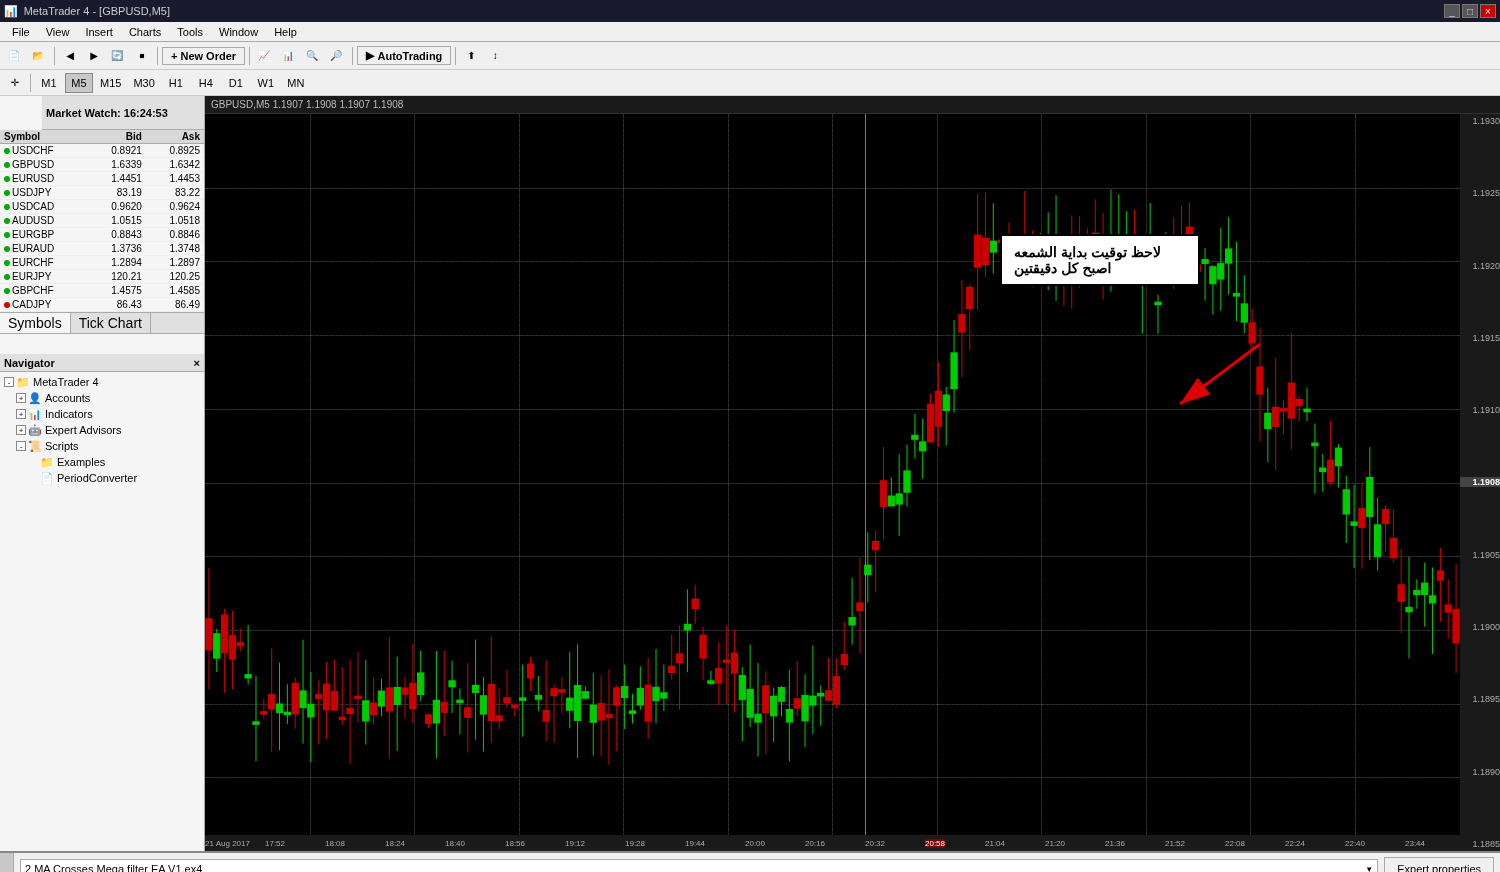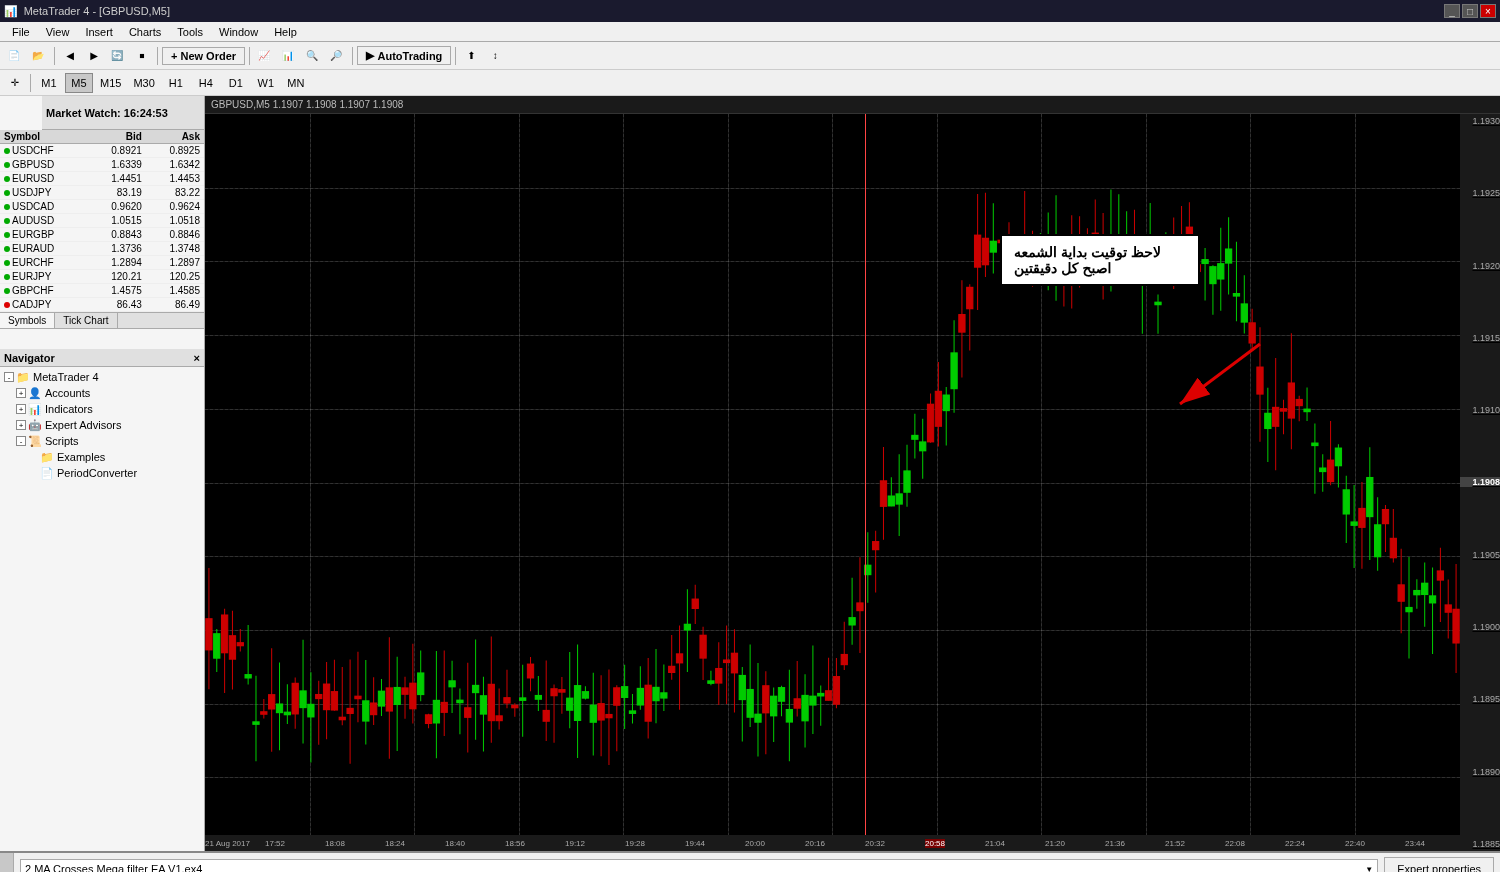--- a/index.html
+++ b/index.html
@@ -40,21 +40,21 @@
     .mw-table { width: 100%; border-collapse: collapse; }
     .mw-table th { background: #d8d8d8; font-size: 10px; font-weight: bold; padding: 1px 4px; text-align: right; border-bottom: 1px solid #aaa; }
     .mw-table th:first-child { text-align: left; }
     .mw-table td { font-size: 10px; padding: 1px 4px; text-align: right; border-bottom: 1px solid #eee; }
     .mw-table td:first-child { text-align: left; }
     .mw-table tr { cursor: default; }
     .dot { display: inline-block; width: 6px; height: 6px; border-radius: 50%; margin-right: 2px; }
     .dot-green { background: #00aa00; }
     .dot-red { background: #dd0000; }
     .mw-tabs { display: flex; background: #e0e0e0; border-top: 1px solid #aaa; }
-    .mw-tab { padding: 2px 8px; font-size: 10px; cursor: pointer; border-right: 1px solid #aaa; }
+    .mw-tab { padding: 2px 8px; font-size: 14px; cursor: pointer; border-right: 1px solid #aaa; }
     .mw-tab.active { background: #f5f5f5; }
 
     
     .navigator { flex: 1; overflow: hidden; display: flex; flex-direction: column; margin-top: 20px; }
     .nav-header { height: 18px; background: #e0e0e0; display: flex; align-items: center; justify-content: space-between; padding: 0 4px; font-weight: bold; font-size: 11px; border-bottom: 1px solid #aaa; }
     .nav-tree { flex: 1; overflow-y: auto; padding: 2px 0; }
     .tree-item { display: flex; align-items: center; padding: 1px 4px; cursor: pointer; }
     .tree-indent { width: 12px; flex-shrink: 0; }
     .tree-toggle { width: 10px; height: 10px; border: 1px solid #888; background: #fff; display: flex; align-items: center; justify-content: center; font-size: 8px; cursor: pointer; margin-right: 2px; flex-shrink: 0; }
     .tree-icon { width: 14px; height: 14px; margin-right: 3px; flex-shrink: 0; display: flex; align-items: center; justify-content: center; }
@@ -67,21 +67,21 @@
     .chart-tabs-bar { height: 22px; background: #1e1e1e; display: flex; align-items: flex-end; padding: 0 4px; border-top: 1px solid #444; }
     .chart-tab { padding: 3px 10px; font-size: 10px; cursor: pointer; background: #333; color: #ccc; border: 1px solid #555; border-bottom: none; margin-right: 2px; }
     .chart-tab.active { background: #2b2b2b; color: #fff; border-color: #888; }
 
     
     .grid-lines { position: absolute; top: 0; left: 0; right: 40px; bottom: 0; }
     .grid-v { position: absolute; top: 0; bottom: 0; width: 1px; background: rgba(255,255,255,0.1); border-left: 1px dashed rgba(255,255,255,0.1); }
     .grid-h { position: absolute; left: 0; right: 0; height: 1px; background: rgba(255,255,255,0.1); border-top: 1px dashed rgba(255,255,255,0.1); }
 
     
-    .price-axis { position: absolute; right: 0; top: 0; bottom: 0; width: 40px; background: #1a1a1a; display: flex; flex-direction: column; justify-content: space-between; padding: 2px 0; text-decoration: underline; }
+    .price-axis { position: absolute; right: 0; top: 0; bottom: 0; width: 40px; background: #1a1a1a; display: flex; flex-direction: column; justify-content: space-between; padding: 2px 0; }
     .price-label { font-size: 9px; color: #aaa; text-align: right; }
 
     
     .time-axis { position: absolute; bottom: 0; left: 0; right: 40px; height: 16px; background: #1a1a1a; display: flex; align-items: center; overflow: hidden; padding-left: 16px; }
     .time-label { font-size: 8px; color: #aaa; position: absolute; white-space: nowrap; }
 
     
     .annotation-box { position: absolute; background: #fff; border: 2px solid #000; padding: 8px 12px; text-align: left; direction: rtl; font-size: 14px; font-weight: bold; z-index: 10; }
 
     

